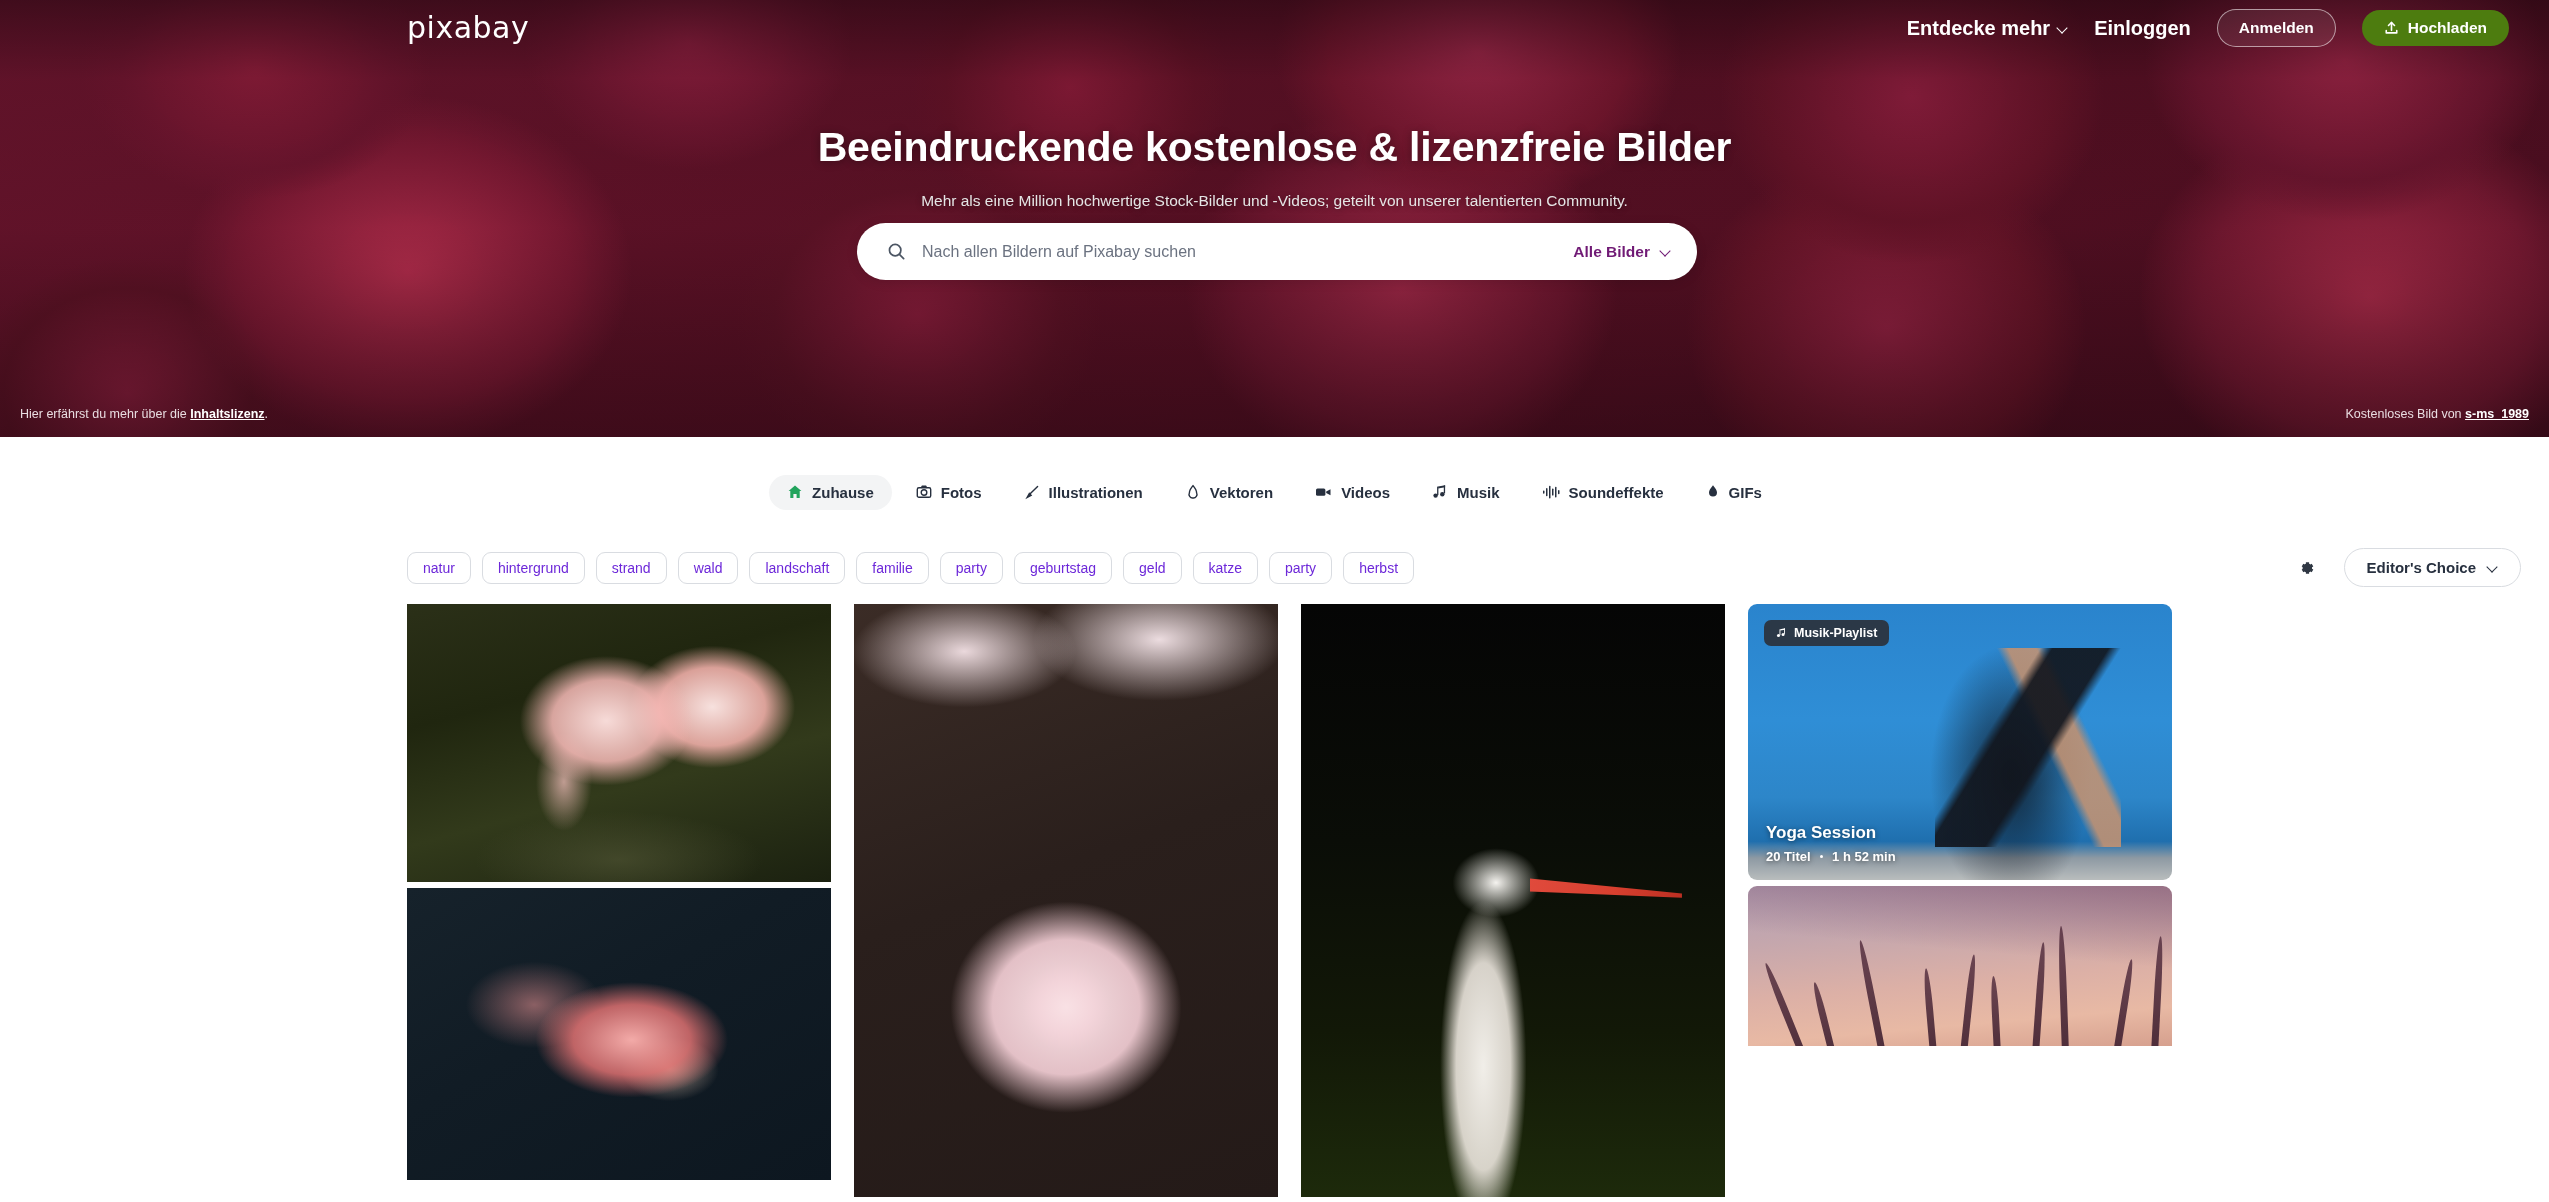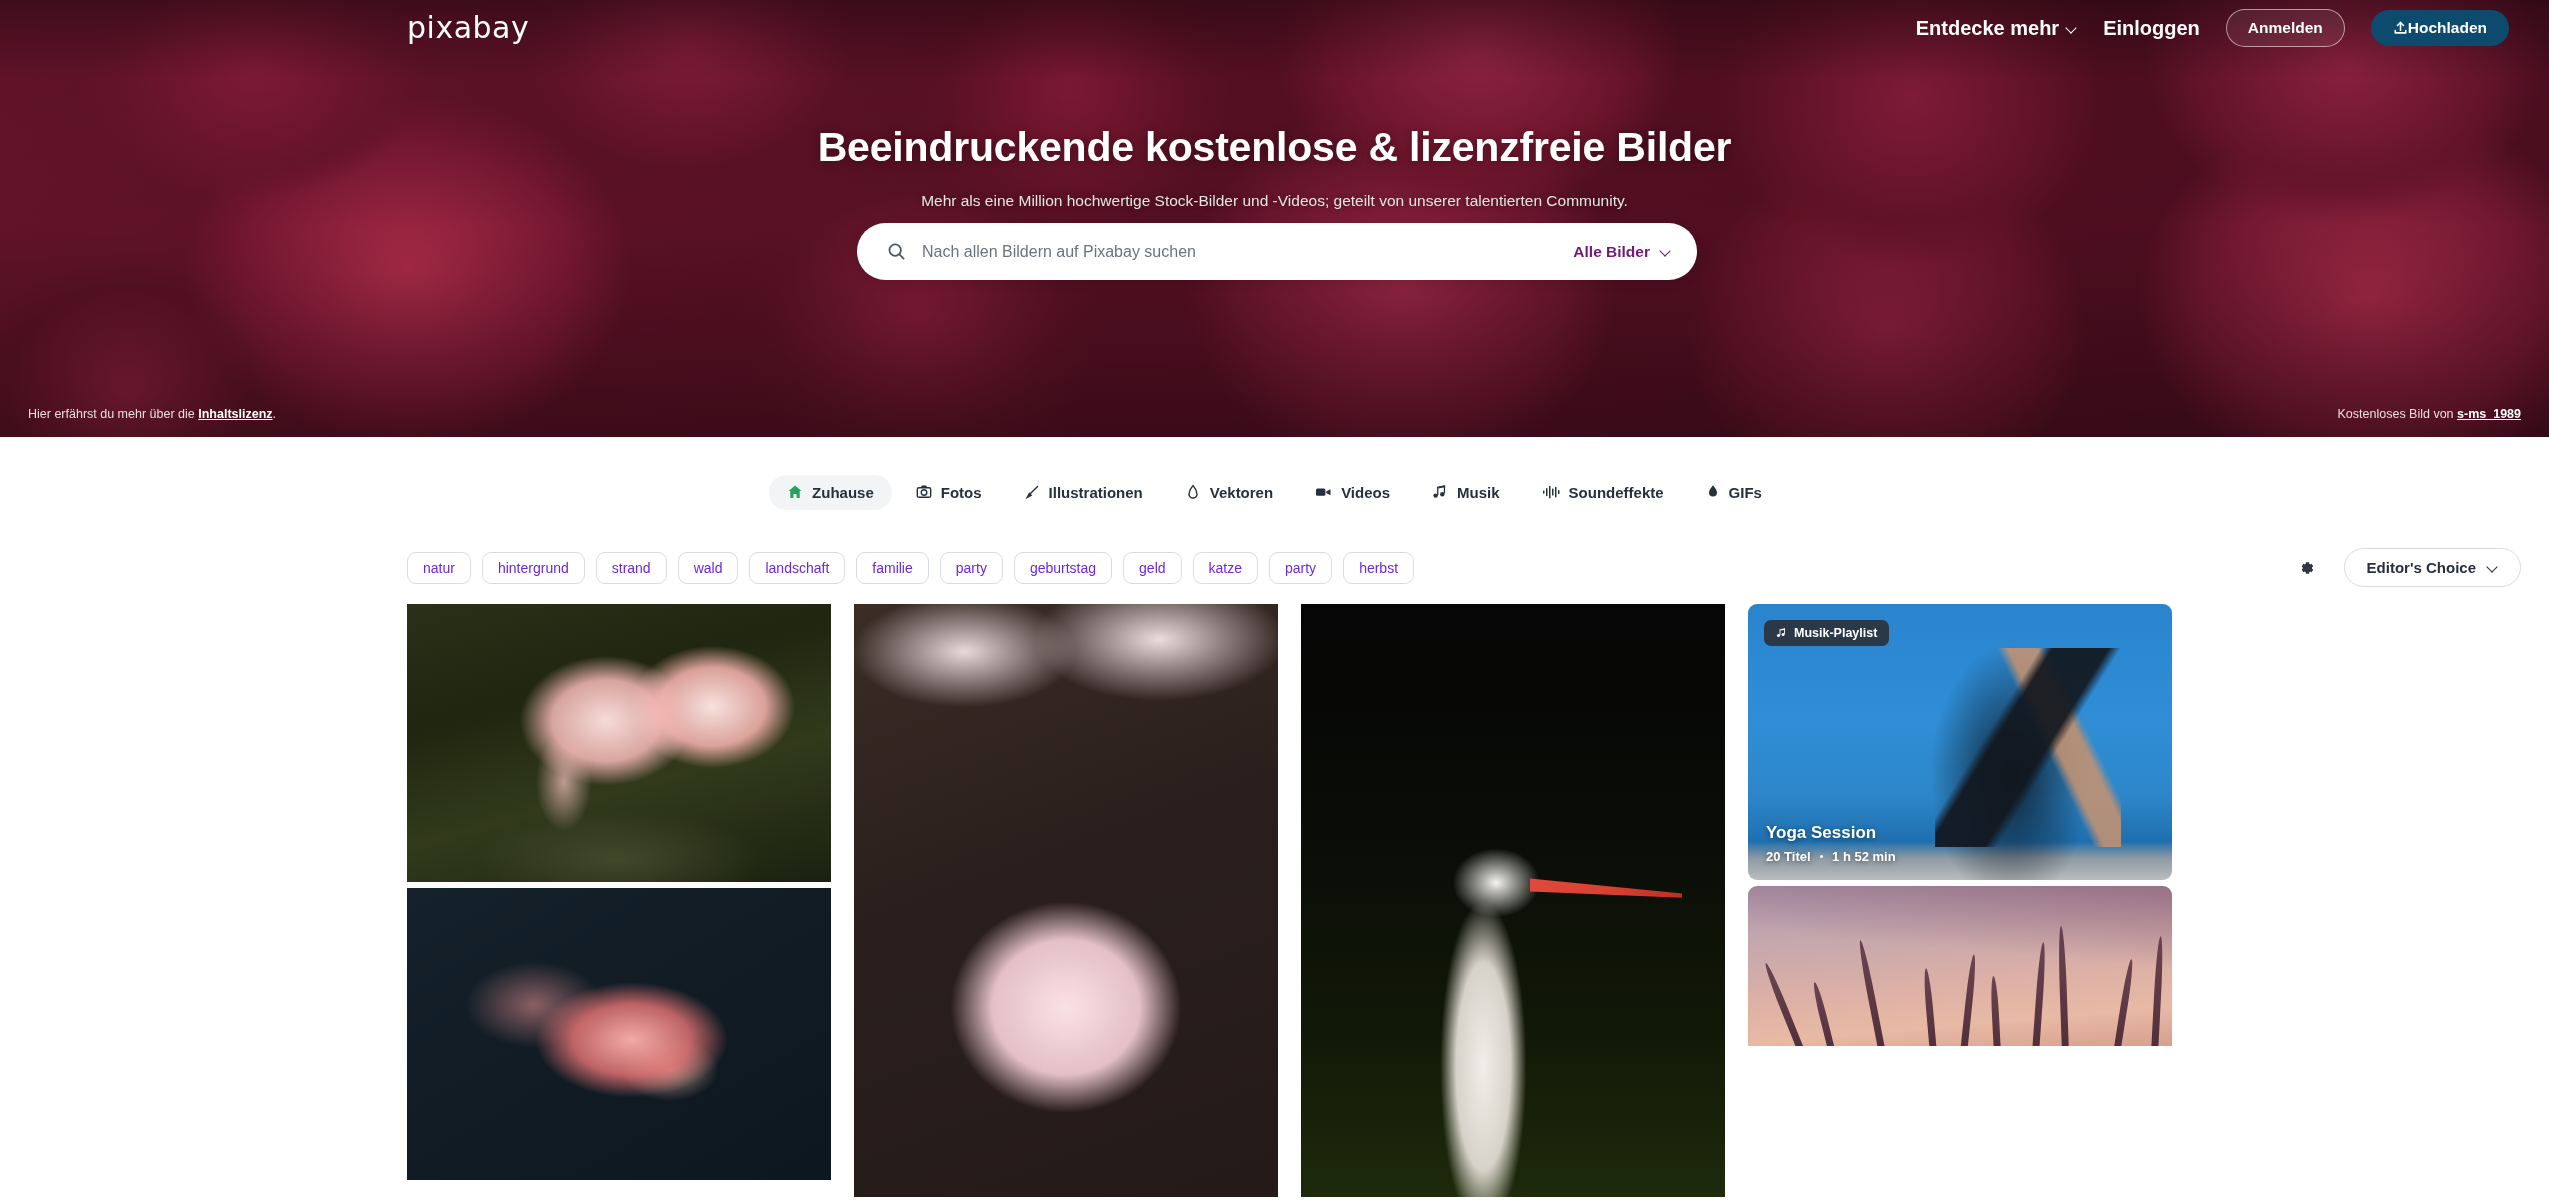--- a/index.html
+++ b/index.html
@@ -72,22 +72,22 @@
   }
   .btn-outline {
     color:#ffffff; font-size:15.5px; font-weight:700;
     border:1px solid rgba(255,255,255,.55);
     border-radius:22px; padding:9px 21px;
     background:rgba(255,255,255,.07);
     cursor:pointer; white-space:nowrap;
   }
   .btn-upload {
     color:#ffffff; font-size:15.5px; font-weight:700;
-    background:#0c4a6e; border-radius:22px;
-    padding:9px 22px; display:flex; align-items:center; 
+    background:#4d7c0f; border-radius:22px;
+    padding:9px 22px; display:flex; align-items:center; gap:9px;
     cursor:pointer; white-space:nowrap; border:none;
   }
   .upload-ico { width:15px; height:16px; display:block; }
 
   .hero-center {
     position:absolute; left:0; right:0; top:124px;
     text-align:center; z-index:4; padding:0 40px;
   }
   .hero-title {
     color:#ffffff; font-size:41px; font-weight:700; letter-spacing:-.2px;
@@ -113,21 +113,21 @@
   .search-input::placeholder { color:#6b7280; }
   .search-type {
     display:flex; align-items:center; gap:10px;
     font-size:15.5px; font-weight:700; color:#701a75;
     cursor:pointer; white-space:nowrap; padding-left:18px;
   }
 
   .hero-foot {
     position:absolute; bottom:0; left:0; right:0; height:46px; z-index:4;
     display:flex; align-items:center; justify-content:space-between;
-    padding:0 28px;
+    padding:0 20px;
     font-size:12.5px; color:#e9dde1;
   }
   .hero-foot a { color:#ffffff; text-decoration:underline; font-weight:700; }
 
   
   .tabs {
     height:78px; display:flex; align-items:center; justify-content:center; gap:6px;
     background:#ffffff;
     margin-top:16px;
   }

